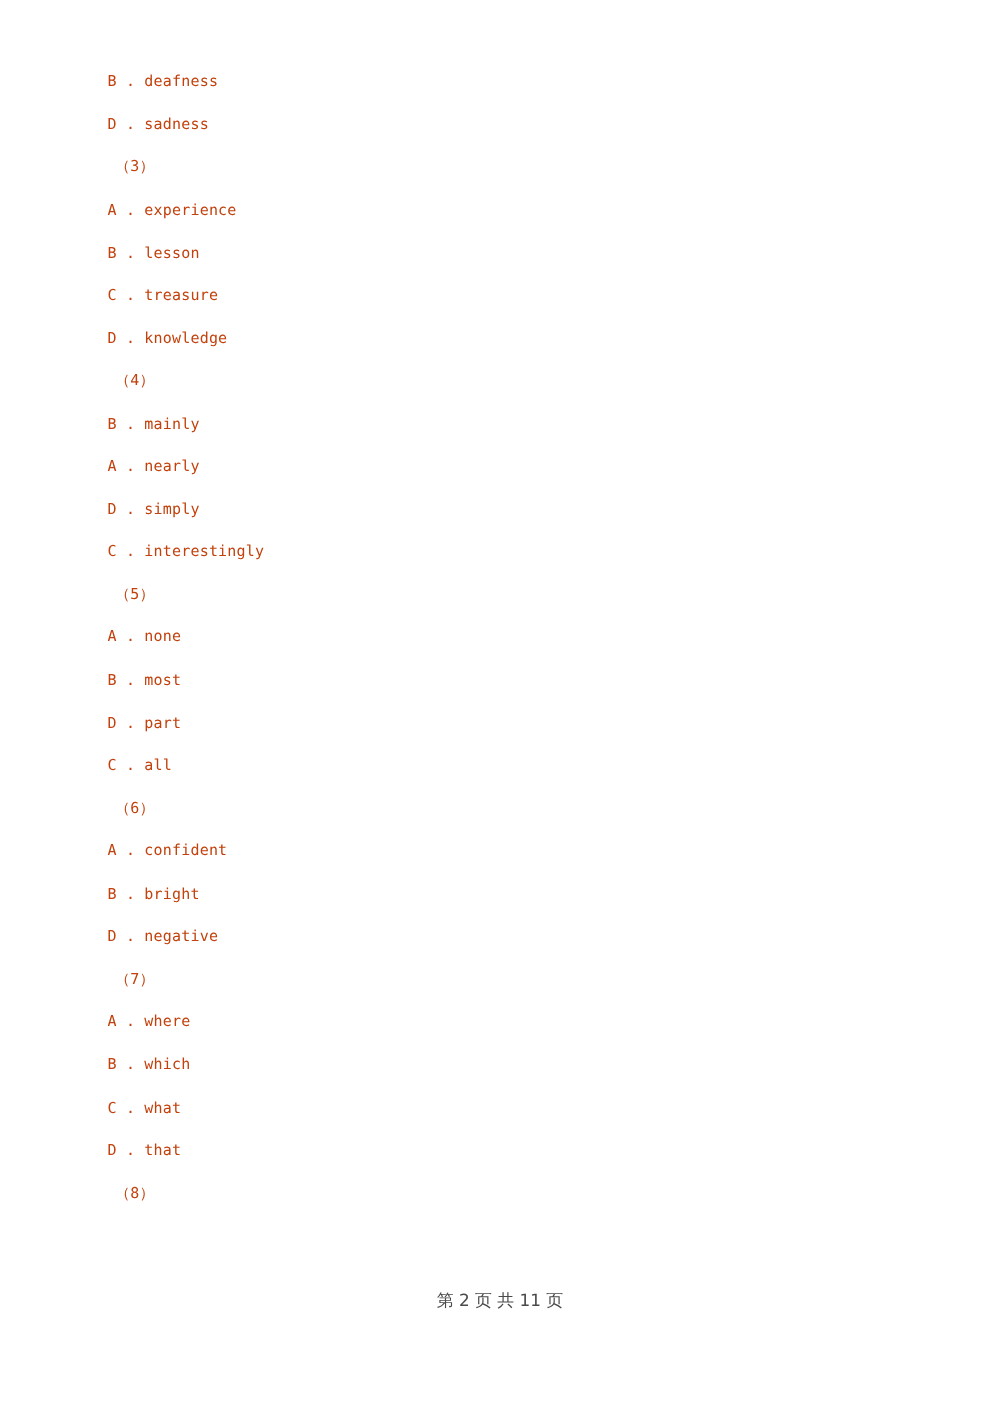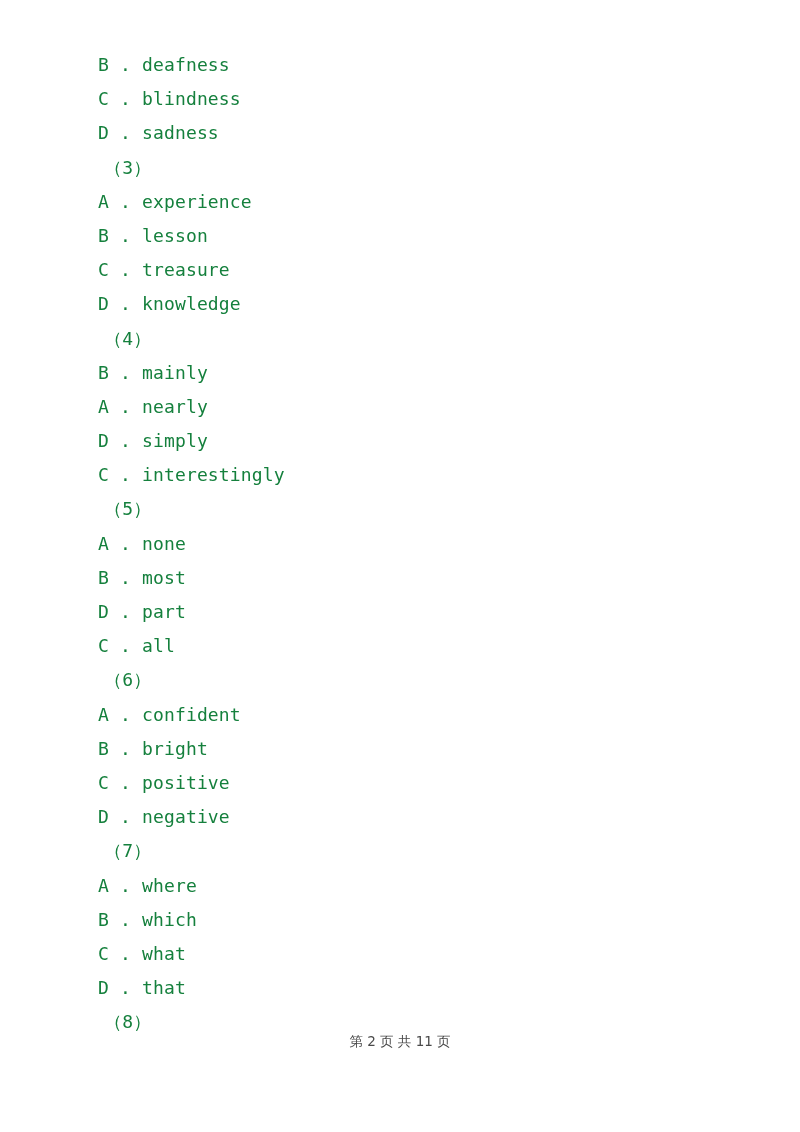--- a/index.html
+++ b/index.html
@@ -18,24 +18,23 @@
   .content {
     position: absolute;
     left: 0;
     top: 0;
     width: 800px;
   }
   .line {
     height: 34.2px;
     line-height: 34.2px;
     white-space: pre;
-    color: #15803d;
-    font-size: 18px;
+    color: #c2410c;
+    font-size: 12px;
     letter-spacing: 0.15px;
-    margin-left: 12px;
   }
   .line.option {
     padding-left: 86px;
   }
   .line.qnum {
     padding-left: 92px;
   }
   .spacer-top {
     height: 48px;
   }
@@ -54,41 +53,39 @@
 </style>
 </head>
 <body>
 
 <div class="page">
 
   <div class="content">
     <div class="spacer-top"></div>
     <div id="lines-container">
         <div class="line option">B . deafness</div>
-        <div class="line option">C . blindness</div>
         <div class="line option">D . sadness</div>
         <div class="line qnum">（3）</div>
         <div class="line option">A . experience</div>
         <div class="line option">B . lesson</div>
         <div class="line option">C . treasure</div>
         <div class="line option">D . knowledge</div>
         <div class="line qnum">（4）</div>
         <div class="line option">B . mainly</div>
         <div class="line option">A . nearly</div>
         <div class="line option">D . simply</div>
         <div class="line option">C . interestingly</div>
         <div class="line qnum">（5）</div>
         <div class="line option">A . none</div>
         <div class="line option">B . most</div>
         <div class="line option">D . part</div>
         <div class="line option">C . all</div>
         <div class="line qnum">（6）</div>
         <div class="line option">A . confident</div>
         <div class="line option">B . bright</div>
-        <div class="line option">C . positive</div>
         <div class="line option">D . negative</div>
         <div class="line qnum">（7）</div>
         <div class="line option">A . where</div>
         <div class="line option">B . which</div>
         <div class="line option">C . what</div>
         <div class="line option">D . that</div>
         <div class="line qnum">（8）</div>
       </div>
   </div>
 

